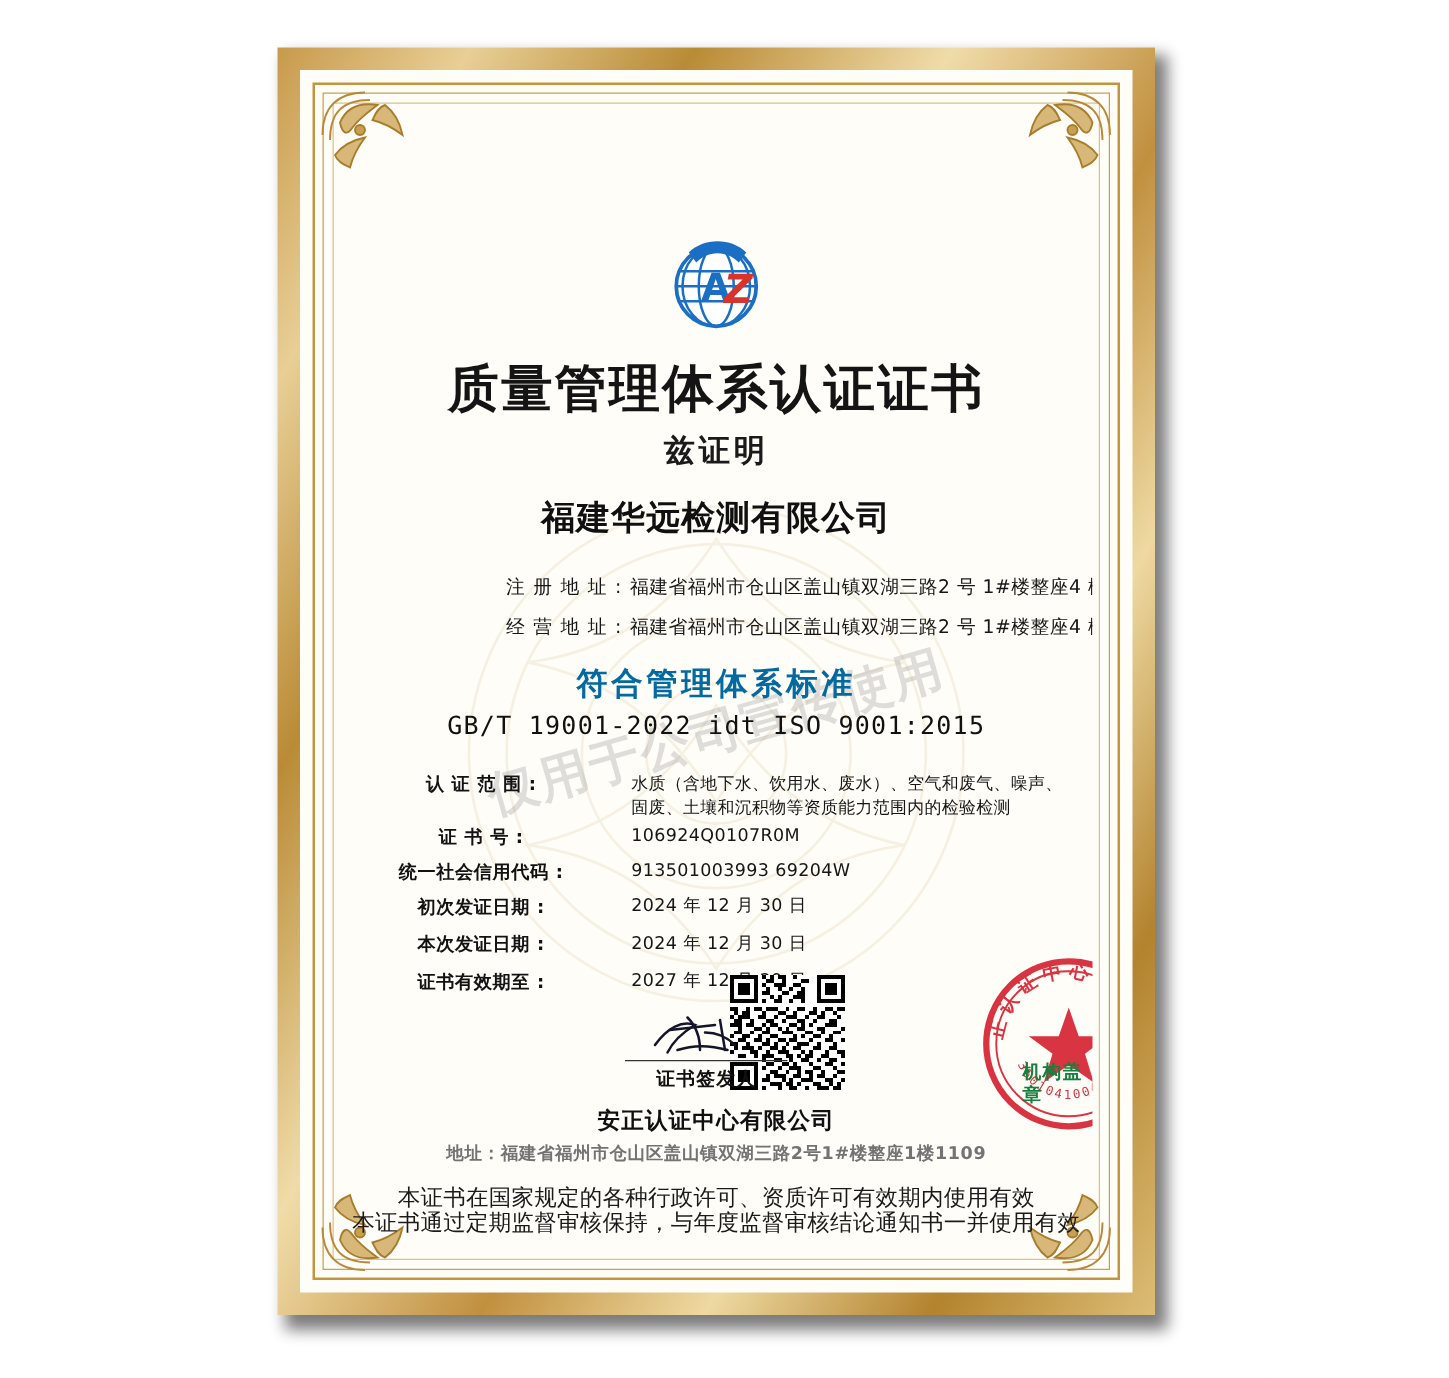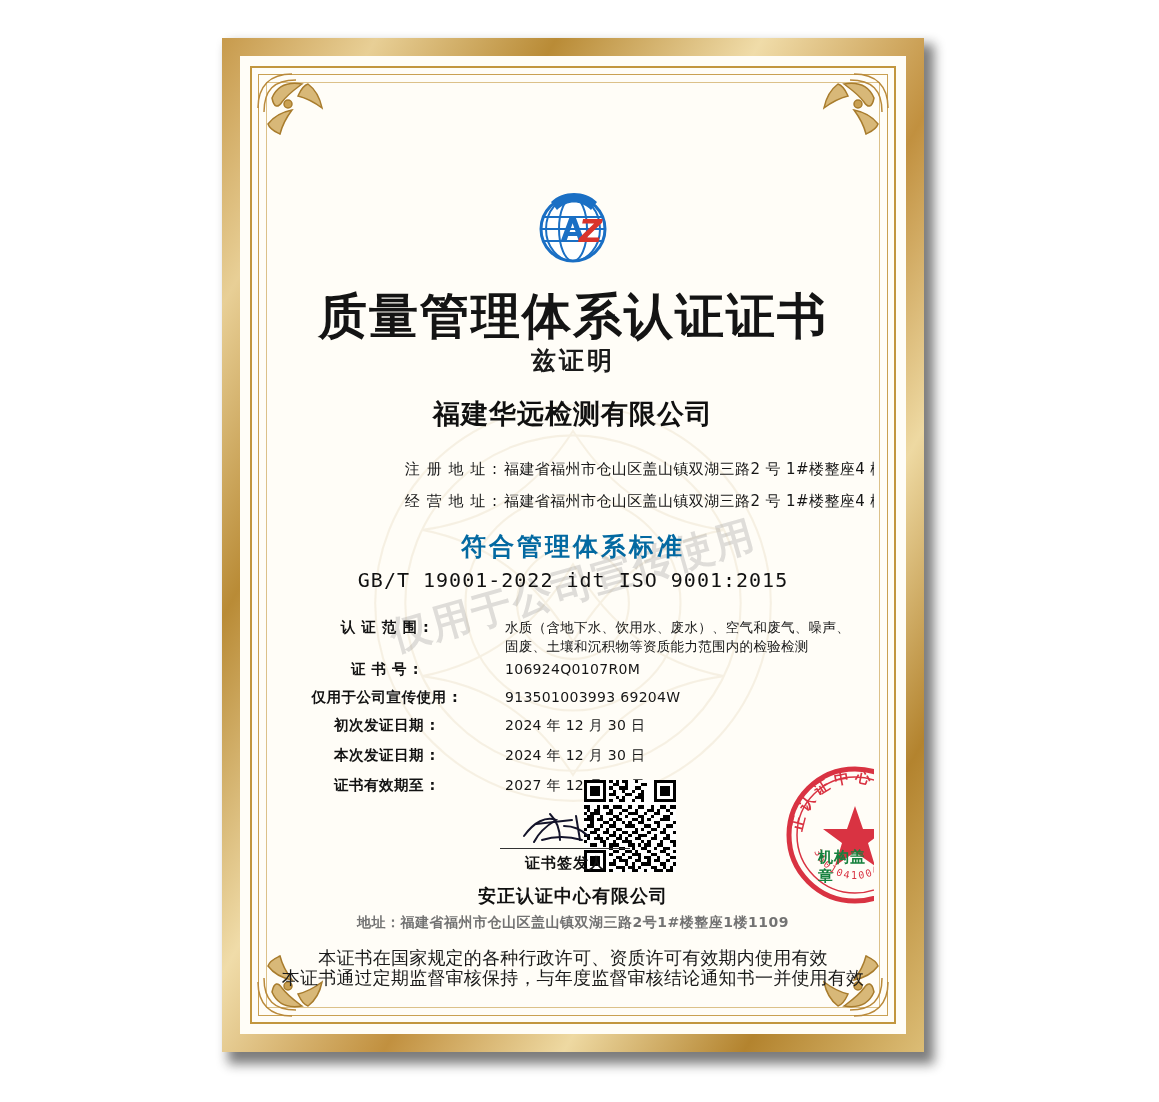--- a/index.html
+++ b/index.html
@@ -136,21 +136,21 @@
   }
 
   
   .center { text-align: center; }
 
   #main-title {
     position: absolute;
     left: 0; right: 0;
     top: 196px;
     font-family: Liberation Serif, serif;
-    font-size: 49px;
+    font-size: 41px;
     font-weight: bold;
     letter-spacing: 2px;
     color: #141414;
   }
   #certify-line {
     position: absolute;
     left: 0; right: 0;
     top: 256px;
     font-family: "DejaVu Sans", "Liberation Sans", sans-serif;
     font-size: 25px;
@@ -463,21 +463,21 @@
       <div id="standard-title" class="center">符合管理体系标准</div>
       <div id="standard-code" class="center">GB/T 19001-2022 idt ISO 9001:2015</div>
 
       <div class="field" id="f-scope">
         <span class="f-lbl">认 证 范 围 :</span><span class="f-val">水质（含地下水、饮用水、废水）、空气和废气、噪声、固废、土壤和沉积物等资质能力范围内的检验检测</span>
       </div>
       <div class="field" id="f-certno">
         <span class="f-lbl">证 书 号 :</span><span class="f-val">106924Q0107R0M</span>
       </div>
       <div class="field" id="f-credit">
-        <span class="f-lbl">仅用于公司宣传使用 :</span><span class="f-val">913501003993 69204W</span>
+        <span class="f-lbl">统一社会信用代码 :</span><span class="f-val">913501003993 69204W</span>
       </div>
       <div class="field" id="f-first">
         <span class="f-lbl">初次发证日期 :</span><span class="f-val">2024 年 12 月 30 日</span>
       </div>
       <div class="field" id="f-this">
         <span class="f-lbl">本次发证日期 :</span><span class="f-val">2024 年 12 月 30 日</span>
       </div>
       <div class="field" id="f-valid">
         <span class="f-lbl">证书有效期至 :</span><span class="f-val">2027 年 12 月 29 日</span>
       </div>

